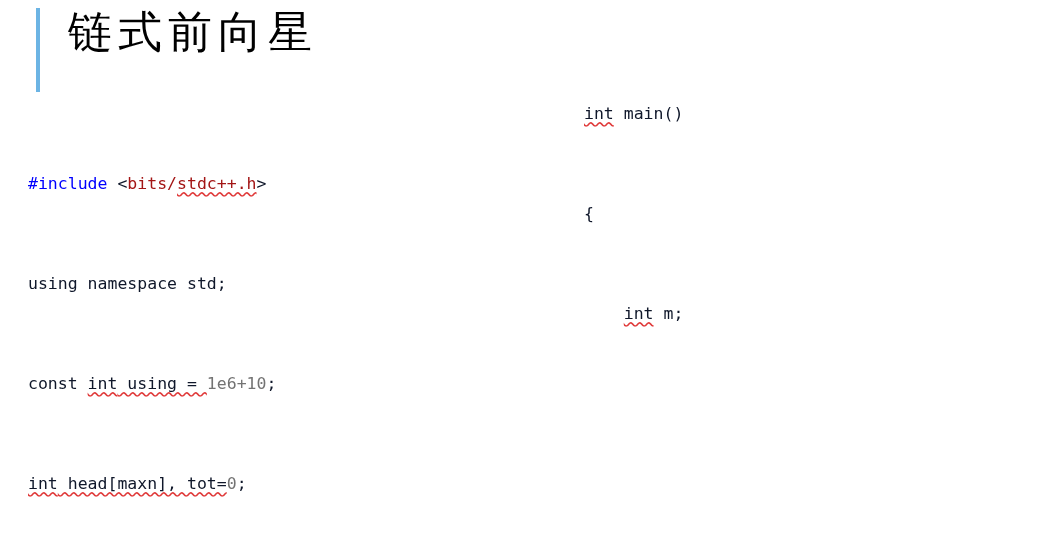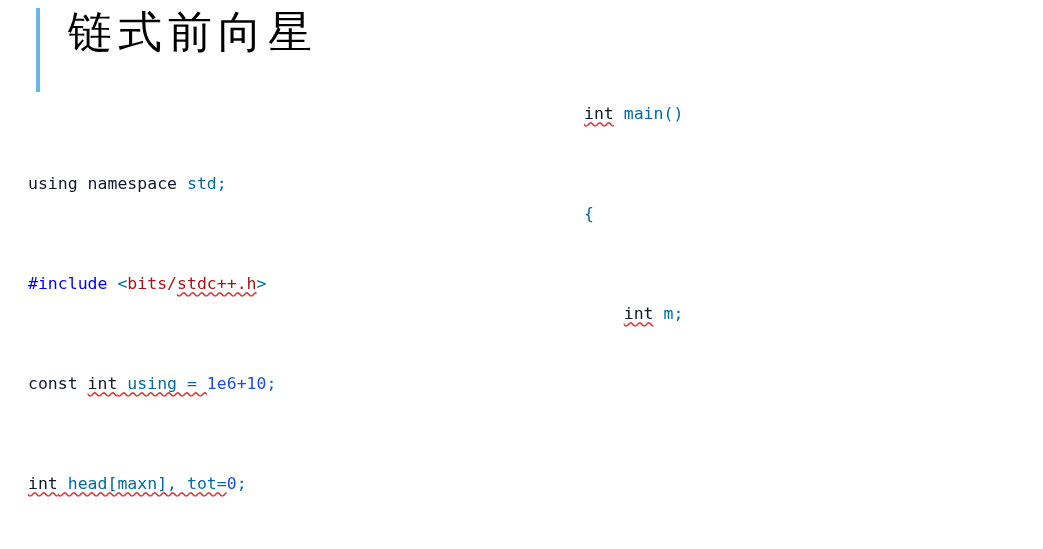--- a/index.html
+++ b/index.html
@@ -64,22 +64,22 @@
     letter-spacing: 0px;
   }
   #right-column .code { padding-top: 26px; }
 
   .line { min-height: 25px; }
 
   
   .kw   { color: #0f172a; }            
   .pp   { color: #0000FF; }            
   .str  { color: #A31515; }            
-  .num  { color: #1d4ed8; }            
-  .plain{ color: #0369a1; }
+  .num  { color: #737373; }            
+  .plain{ color: #0f172a; }
 
   
   .sq {
     text-decoration: underline wavy #E03A3A;
     text-decoration-skip-ink: none;
     text-underline-offset: 2px;
   }
 </style>
 </head>
 <body>
@@ -88,23 +88,23 @@
 
   <div class="column" id="left-column">
 
     <div id="title-block">
       <div id="title-bar"></div>
       <div id="title-text">链式前向星</div>
     </div>
 
     <div class="code">
 
+      <div class="line"><span class="pp">#include</span><span class="plain"> </span><span class="str"><span class="plain">&lt;</span>bits/<span class="sq">stdc++.h</span><span class="plain">&gt;</span></span></div>
+
       <div class="line"><span class="kw">using</span><span class="plain"> </span><span class="kw">namespace</span><span class="plain"> </span><span class="plain">std;</span></div>
-
-      <div class="line"><span class="pp">#include</span><span class="plain"> </span><span class="str"><span class="plain">&lt;</span>bits/<span class="sq">stdc++.h</span><span class="plain">&gt;</span></span></div>
 
       <div class="line"><span class="kw">const</span><span class="plain"> </span><span class="kw sq">int</span><span class="plain sq"> using = </span><span class="num">1e6+10</span><span class="plain">;</span></div>
 
       <div class="line"><span class="kw sq">int</span><span class="plain sq"> head[maxn], tot=</span><span class="num">0</span><span class="plain">;</span></div>
 
       
 
       
 
       

